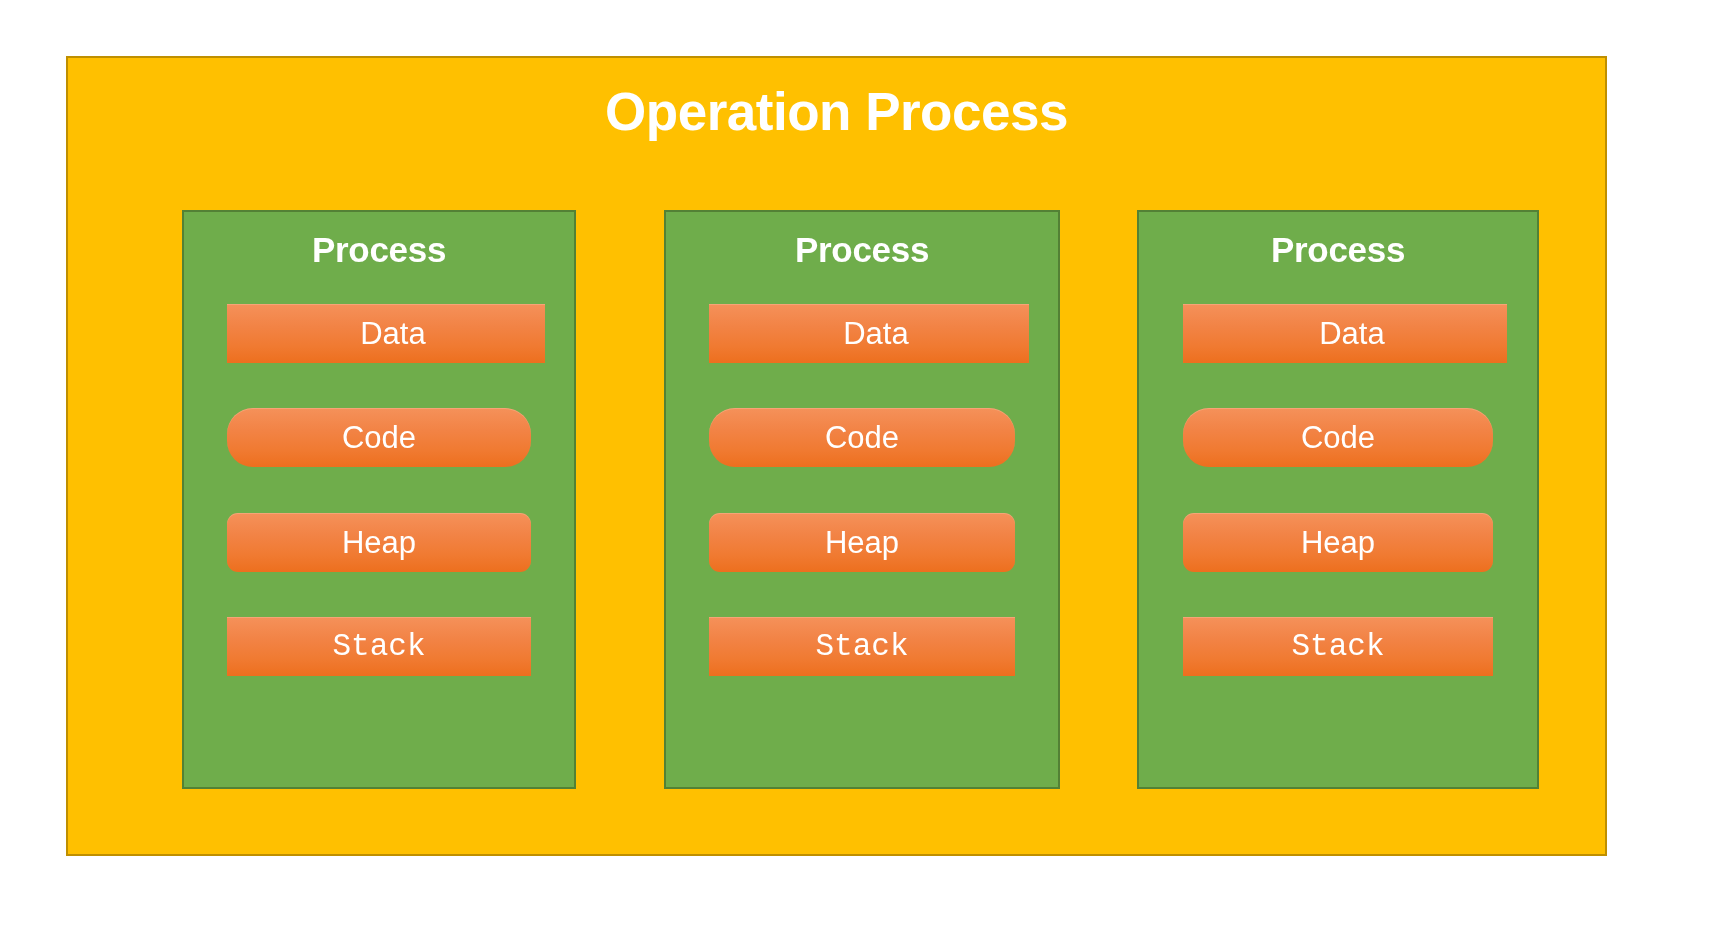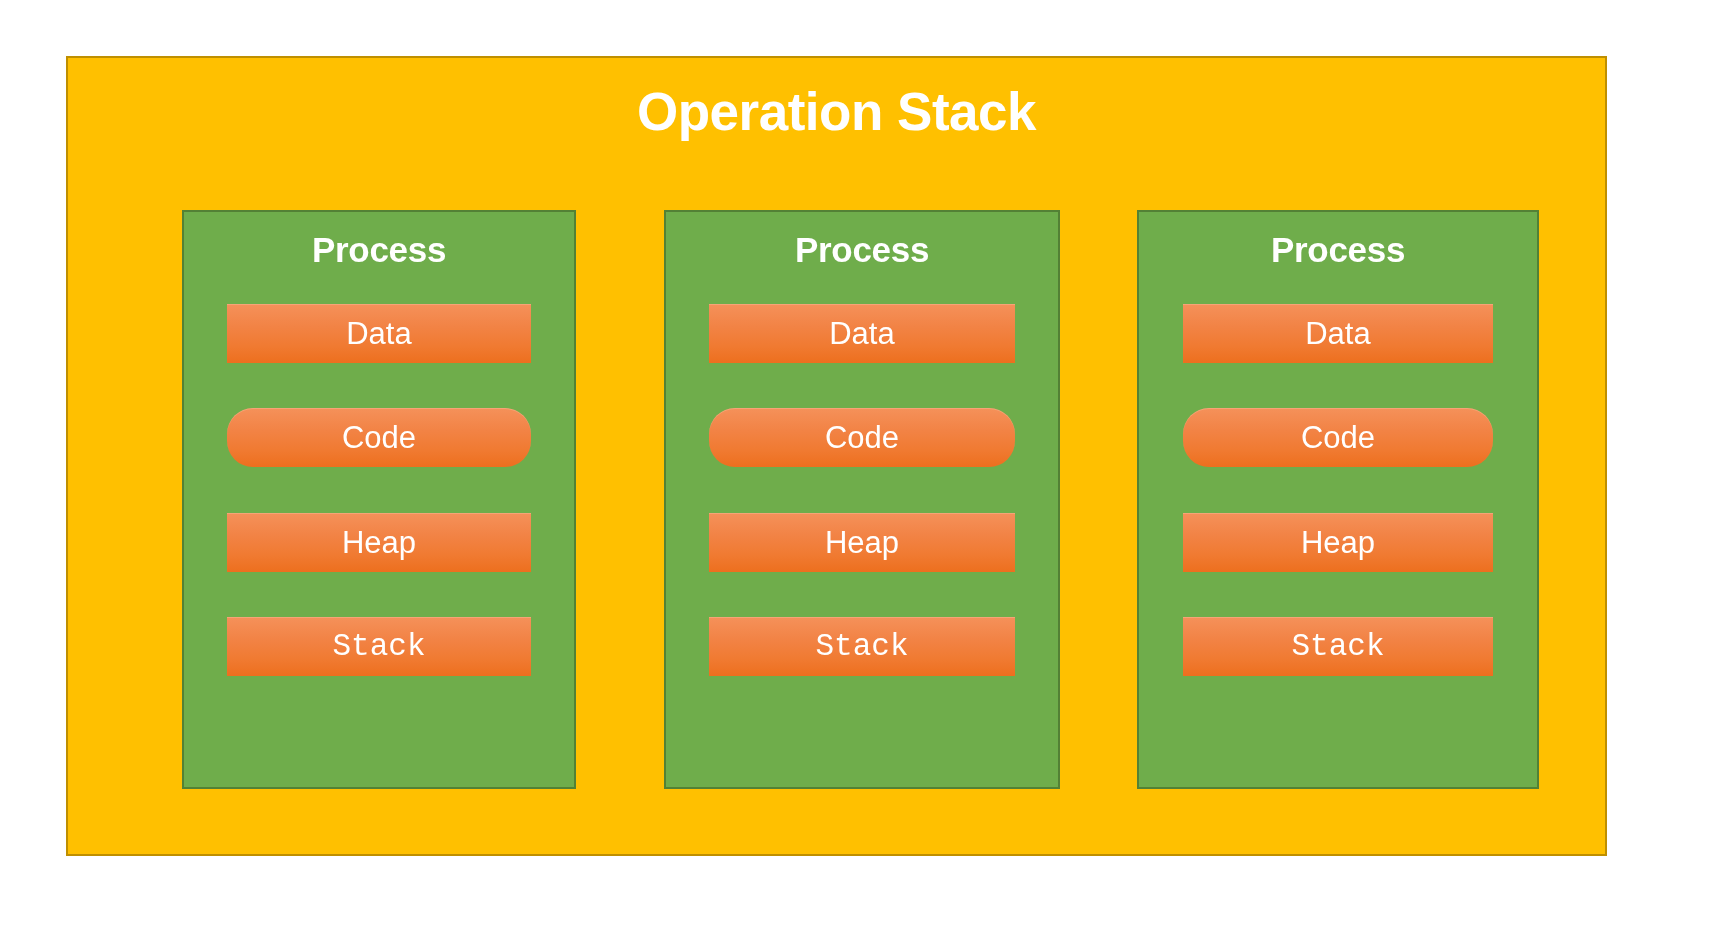--- a/index.html
+++ b/index.html
@@ -103,33 +103,33 @@
     color: #ffffff;
     font-size: 31px;
     font-weight: normal;
     display: flex;
     align-items: center;
     justify-content: center;
     line-height: 1;
     user-select: none;
     box-shadow: inset 0 1px 0 rgba(255,255,255,0.18);
   }
-  .segment.s0 { top: 0px; }
+  .segment.s0 { top: 0px; padding-left: 14px; }
   .segment.s1 { top: 104px; border-radius: 26px; }
-  .segment.s2 { top: 209px; }
+  .segment.s2 { top: 209px; border-radius: 11px; }
   .segment.s3 { top: 313px; font-family: Liberation Mono, monospace; }
 </style>
 </head>
 <body>
 
 <div id="canvas">
 
   <div class="os-box">
 
-    <div class="os-title">Operation Stack</div>
+    <div class="os-title">Operation Process</div>
 
     <div class="process-row">
 
       <div class="process-box p0">
         <div class="process-title">Process</div>
         <div class="segments">
           <div class="segment s0">Data</div>
           <div class="segment s1">Code</div>
           <div class="segment s2">Heap</div>
           <div class="segment s3">Stack</div>

